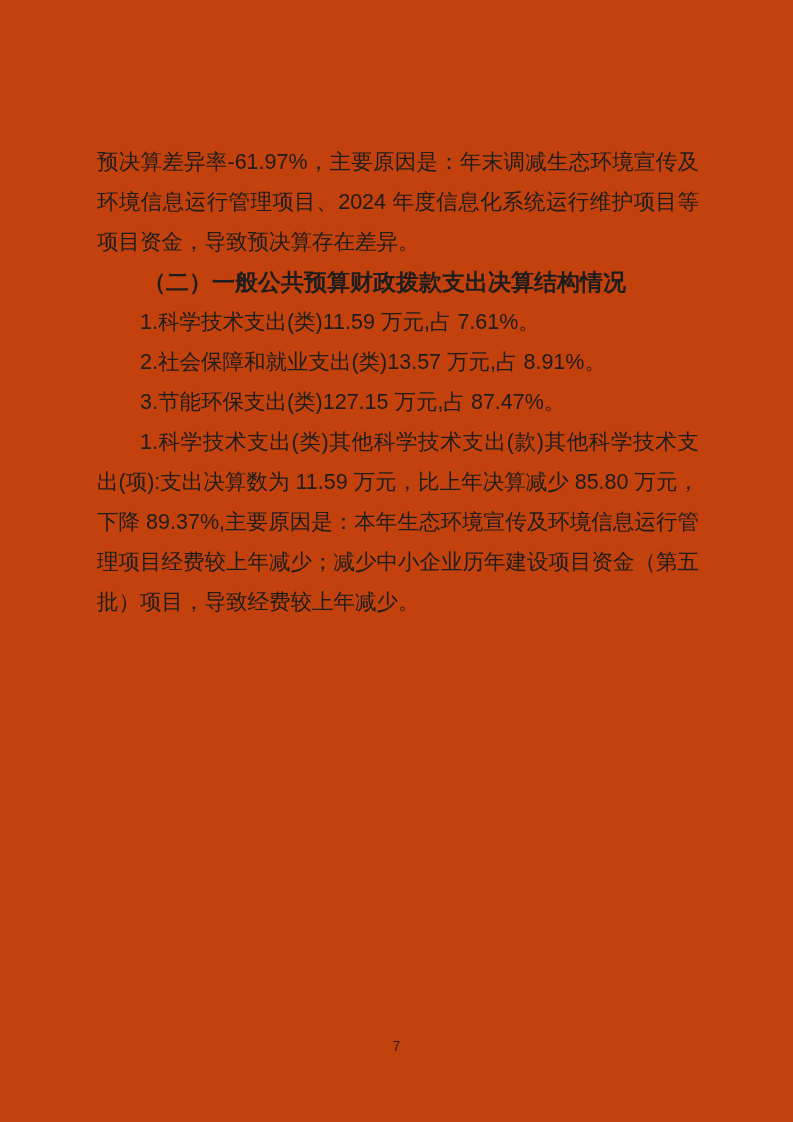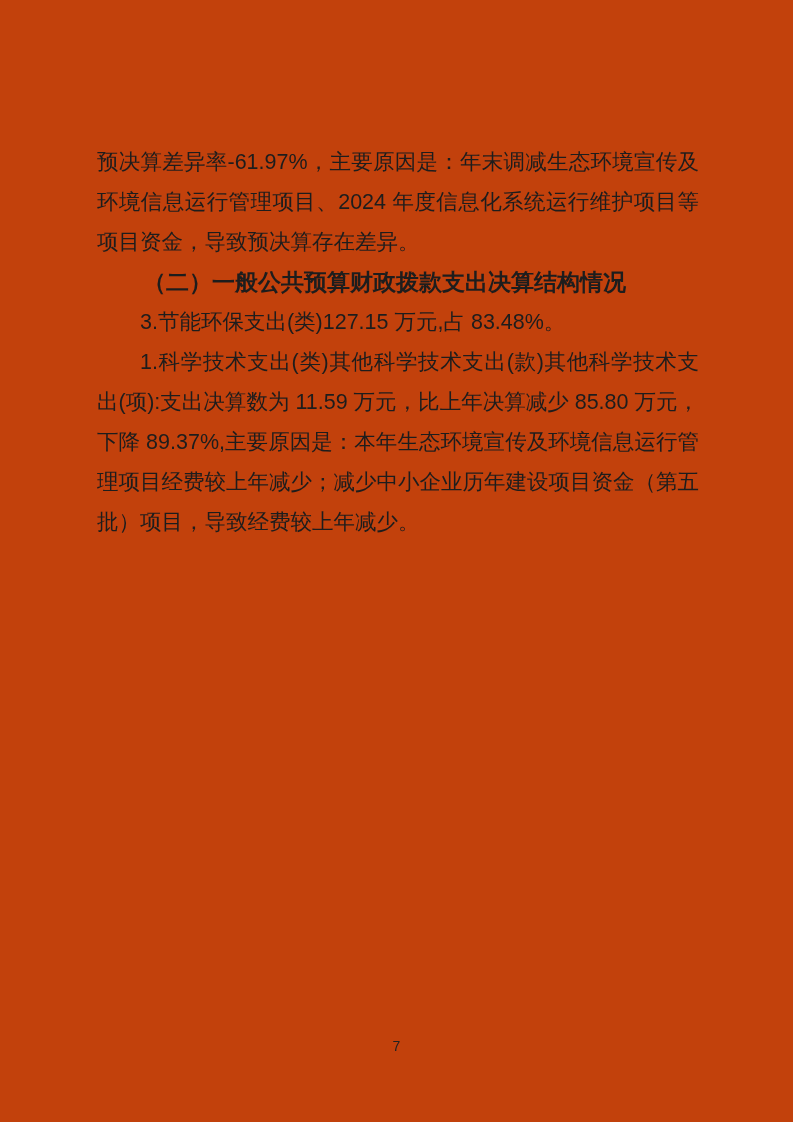--- a/index.html
+++ b/index.html
@@ -54,23 +54,25 @@
 </head>
 <body>
 
 <div class="page">
   <div class="content">
 
     <p class="para">预决算差异率-61.97%，主要原因是：年末调减生态环境宣传及环境信息运行管理项目、2024 年度信息化系统运行维护项目等项目资金，导致预决算存在差异。</p>
 
     <h3 class="section-heading">（二）一般公共预算财政拨款支出决算结构情况</h3>
 
+    <p class="para-indent">1.科学技术支出(类)11.59 万元,占 7.61%。</p>
 
+    <p class="para-indent">2.社会保障和就业支出(类)13.57 万元,占 8.91%。</p>
 
-    <p class="para-indent">3.节能环保支出(类)127.15 万元,占 83.48%。</p>
+    <p class="para-indent">3.节能环保支出(类)127.15 万元,占 87.47%。</p>
 
 
     <p class="para-indent">1.科学技术支出(类)其他科学技术支出(款)其他科学技术支出(项):支出决算数为 11.59 万元，比上年决算减少 85.80 万元，下降 89.37%,主要原因是：本年生态环境宣传及环境信息运行管理项目经费较上年减少；减少中小企业历年建设项目资金（第五批）项目，导致经费较上年减少。</p>
 
 
 
   </div>
 
   <div class="page-number">7</div>
 </div>

